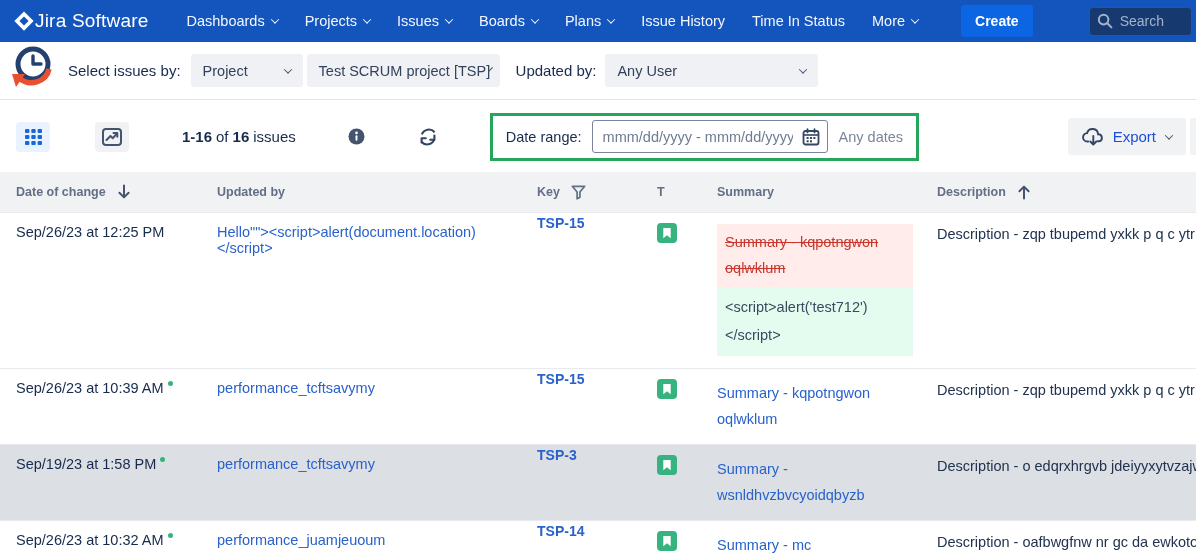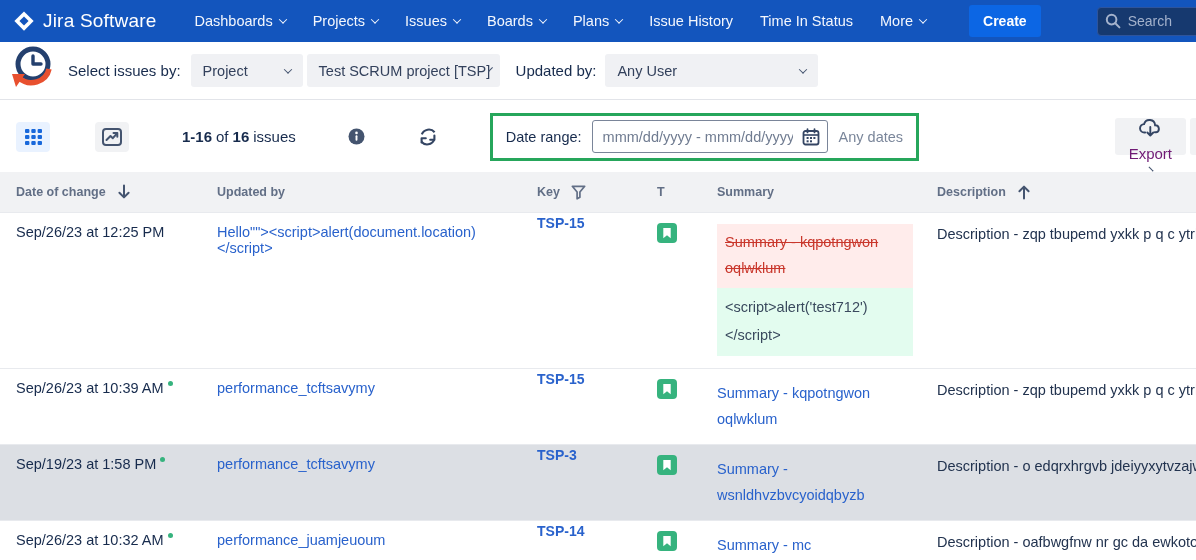--- a/index.html
+++ b/index.html
@@ -2,21 +2,21 @@
 <html><head>
 <meta charset="utf-8">
 <style>
   * { box-sizing: border-box; margin: 0; padding: 0; }
   html,body { width:1196px; height:560px; overflow:hidden; }
   body { font-family:"Liberation Sans", sans-serif; background:#fff; color:#172B4D; }
   .app { position:relative; width:1196px; height:560px; overflow:hidden; }
 
   
   .nav { height:42px; background:#1355BD; display:flex; align-items:center; padding:0 0 0 13px; }
-  .brand { display:flex; align-items:center; gap:8px; color:#fff; font-size:19px; font-weight:500; letter-spacing:.2px; margin-right:38px; white-space:nowrap; }
+  .brand { display:flex; align-items:center; color:#fff; font-size:19px; font-weight:500; letter-spacing:.2px; margin-right:38px; white-space:nowrap; }
   .nav-item { display:flex; align-items:center; gap:7px; color:#F4F7FD; font-size:14.5px; margin-right:27px; cursor:pointer; white-space:nowrap; }
   .chev { display:inline-block; width:6px; height:6px; border-right:1.8px solid currentColor; border-bottom:1.8px solid currentColor; transform:rotate(45deg) translate(-1px,-1px); }
   .create-btn { background:#0C66E4; color:#fff; font-size:14px; font-weight:700; border:none; border-radius:3px; padding:8px 14px; margin-left:16px; cursor:pointer; }
   .search-wrap { position:relative; margin-left:56px; }
   .search-input { width:103px; height:29px; background:#16396F; border:1px solid #2E549C; border-radius:4px; color:#DEE7F5; font-size:14px; padding:0 8px 0 30px; outline:none; }
   .search-input::placeholder { color:#A4B2CC; }
   .search-icon { position:absolute; left:8px; top:6px; }
 
   
   .filterbar { height:58px; display:flex; align-items:center; padding-left:6px; border-bottom:1px solid #E2E4E9; background:#fff; }
@@ -41,21 +41,21 @@
   .info-btn, .refresh-btn { background:none; border:none; cursor:pointer; display:flex; align-items:center; }
   .info-btn { margin-left:12px; }
   .refresh-btn { margin-left:13px; }
   .highlight-box { display:flex; align-items:center; border:3px solid #26A65B; height:48px; padding:0 13px; margin-left:12px; background:#fff; }
   .dr-label { font-size:14.5px; color:#172B4D; white-space:nowrap; }
   .dr-input-wrap { position:relative; margin-left:10px; }
   .dr-input { width:236px; height:33px; border:1.5px solid #7A8599; border-radius:3px; font-size:14.5px; color:#33415C; padding:0 34px 0 10px; outline:none; font-family:"Liberation Sans", sans-serif; }
   .dr-input::placeholder { color:#707C91; }
   .cal-icon { position:absolute; right:8px; top:8px; cursor:pointer; }
   .any-dates { font-size:14.5px; color:#7A869A; margin-left:11px; white-space:nowrap; }
-  .export-btn { margin-left:auto; display:flex; align-items:center; gap:8px; background:#F1F2F4; border:none; border-radius:3px; height:37px; padding:0 14px; font-size:15px; color:#701a75; cursor:pointer;flex-direction:column; }
+  .export-btn { margin-left:auto; display:flex; align-items:center; gap:8px; background:#F1F2F4; border:none; border-radius:3px; height:37px; padding:0 14px; font-size:15px; color:#1d4ed8; cursor:pointer; }
   .export-btn .chev { color:#44546F; margin-left:2px; }
   .edge-sliver { position:absolute; right:-6px; top:18px; width:12px; height:37px; background:#F1F2F4; border-radius:3px; }
 
   
   .grid-cols { display:grid; grid-template-columns:201px 320px 123px 57px 220px 1fr; }
   .thead { background:#F1F2F4; height:40px; align-items:center; color:#626F86; font-size:12.5px; font-weight:700; margin-top:2px; }
   .th { display:flex; align-items:center; padding-left:16px; gap:11px; cursor:pointer; white-space:nowrap; }
   .th-type { padding-left:13px; }
   .row { border-top:1px solid #E8EAEE; min-height:63px; background:#fff; }
   .row.sel { background:#DCDFE4; }

